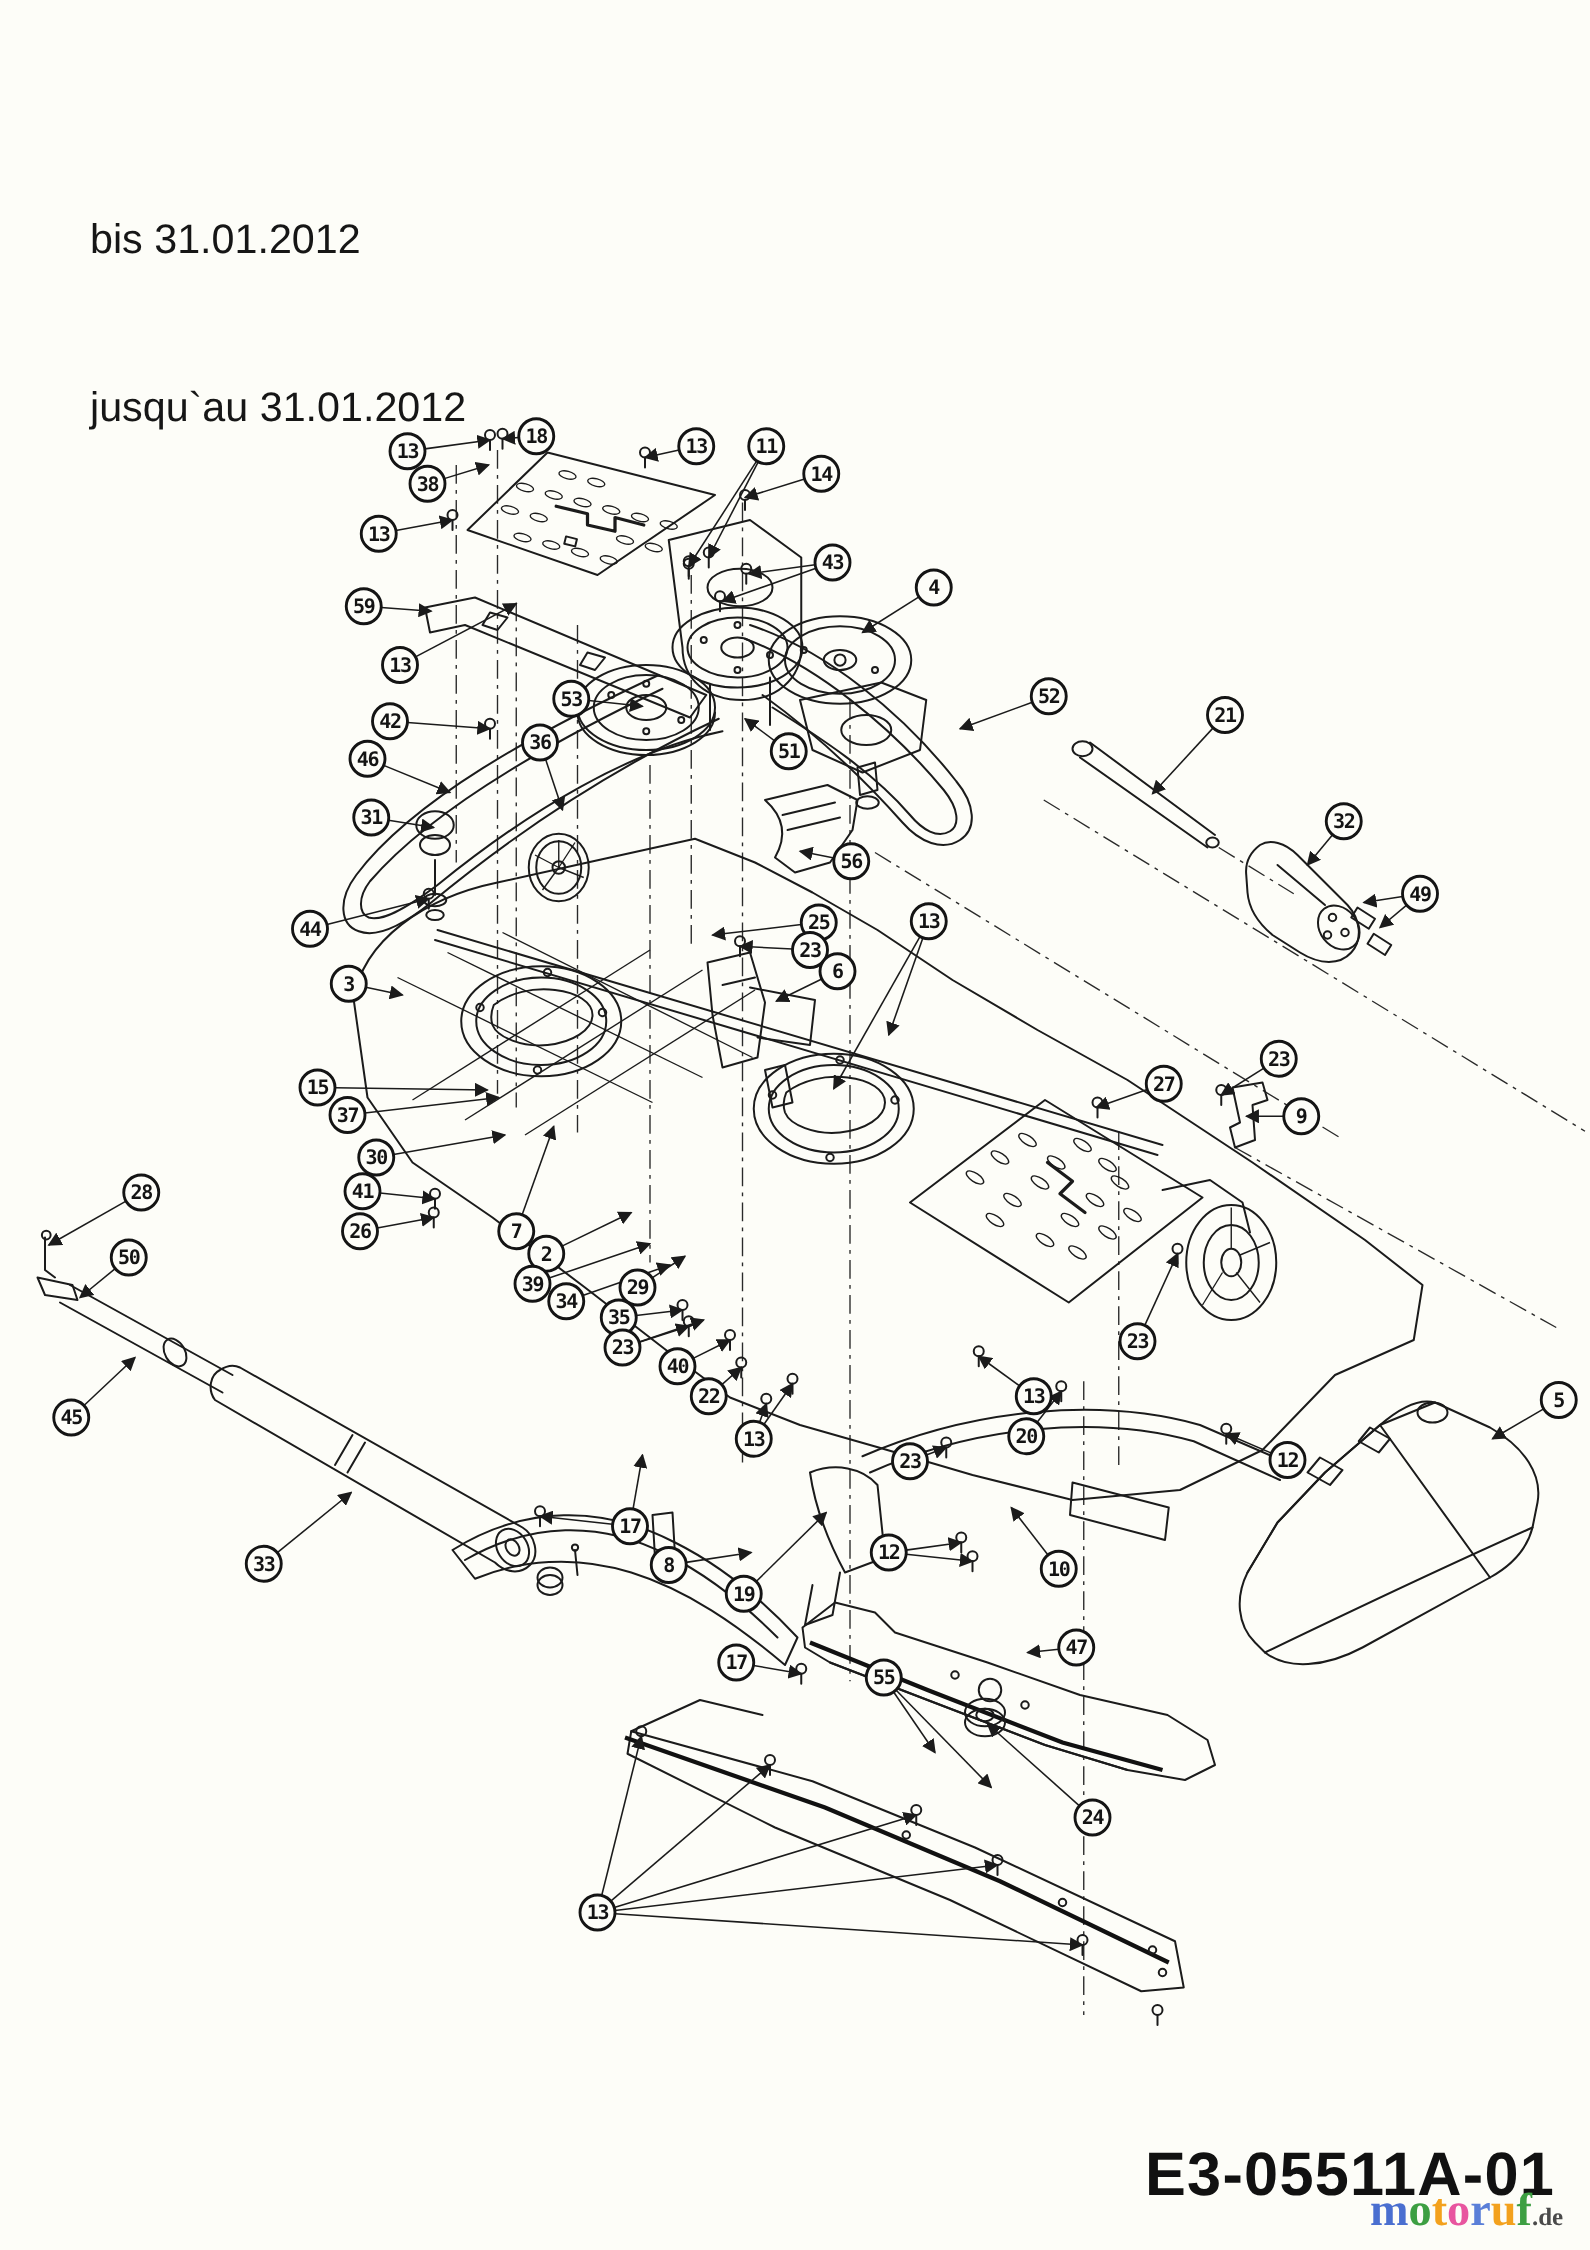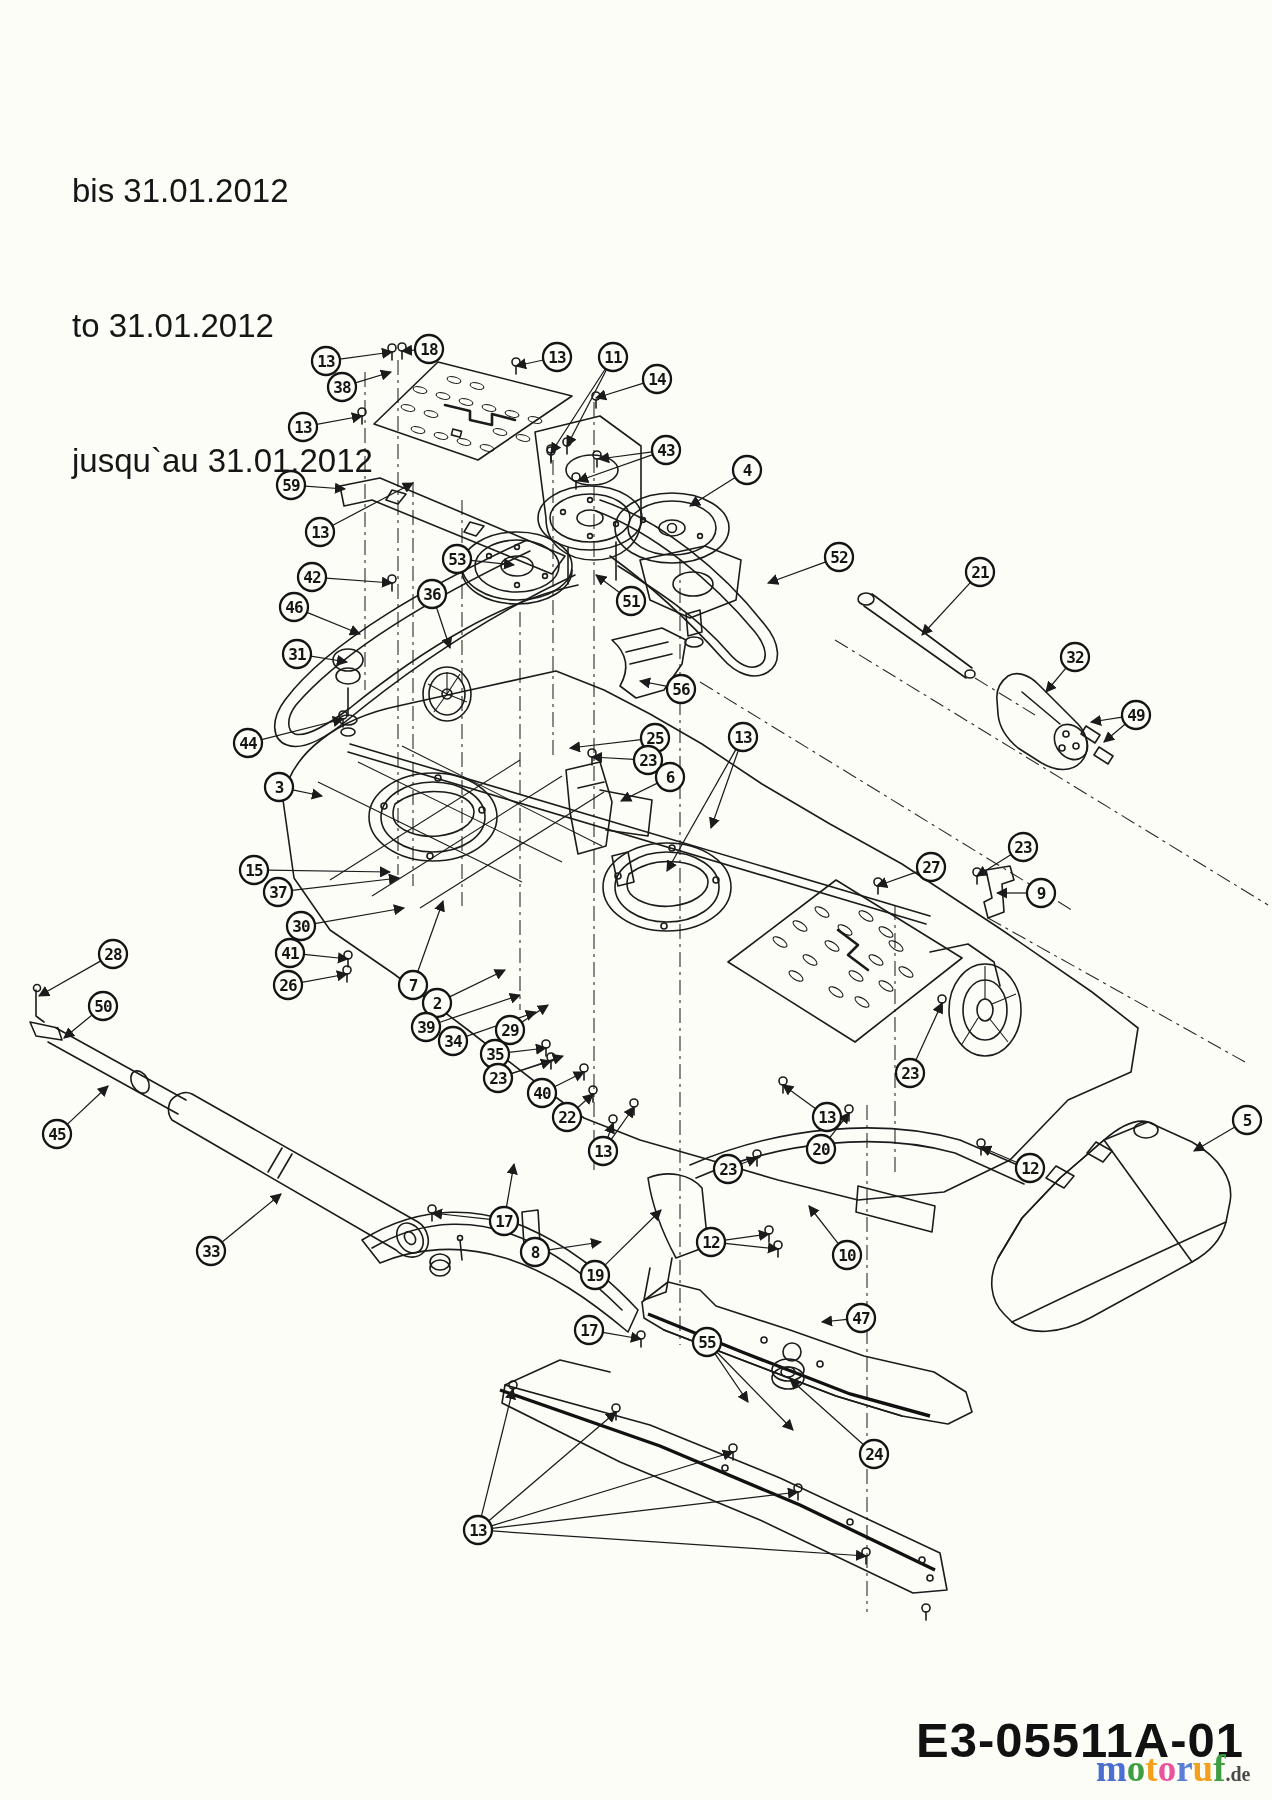--- a/index.html
+++ b/index.html
@@ -834,19 +834,18 @@
       </g>
       <g>
         <circle cx="478" cy="1530" r="14" class="callout-circle"></circle>
         <text x="478" y="1535.5" class="callout-num">13</text>
       </g>
     </g>
 </svg>
 
 <div class="header">
   <div>bis 31.01.2012</div>
-  <div>to 31.01.2012</div>
   <div>jusqu`au 31.01.2012</div>
 </div>
 
 <div class="footer-code">E3-05511A-01</div>
 
 <div class="watermark"><span id="wm-letters"><span style="color: rgb(74, 111, 208);">m</span><span style="color: rgb(61, 159, 66);">o</span><span style="color: rgb(243, 161, 29);">t</span><span style="color: rgb(232, 85, 159);">o</span><span style="color: rgb(90, 127, 216);">r</span><span style="color: rgb(243, 161, 29);">u</span><span style="color: rgb(61, 159, 66);">f</span></span><span class="de" id="wm-suffix" style="color: rgb(74, 74, 74);">.de</span></div>
 
 </body></html>

